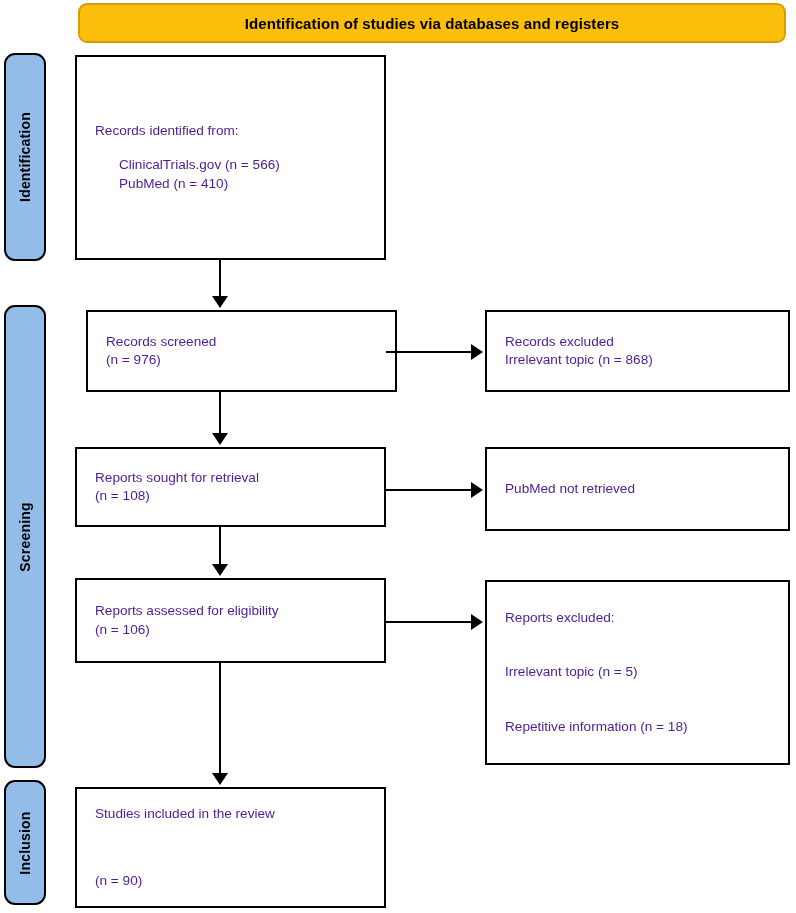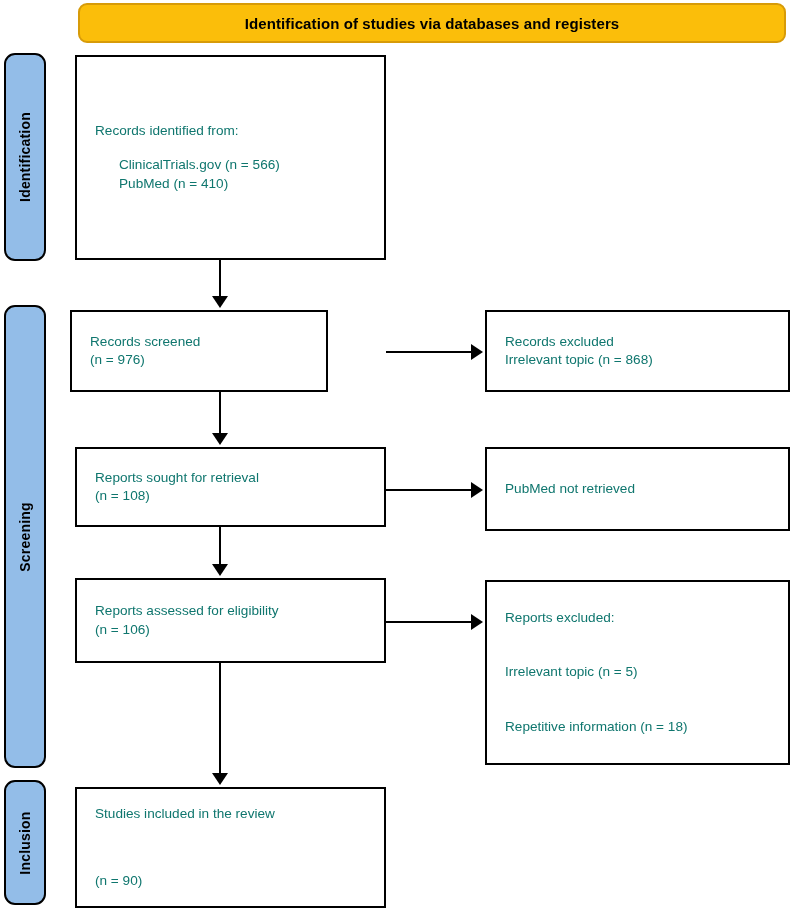--- a/index.html
+++ b/index.html
@@ -72,32 +72,32 @@
     position: absolute;
     background: #ffffff;
     border: 2.2px solid #000000;
     box-sizing: border-box;
     display: flex;
     flex-direction: column;
     justify-content: center;
   }
   .flow-box .line {
     font-size: 13.6px;
-    color: #0f766e;
+    color: #4c1d95;
     line-height: 1.33;
     padding-left: 18px;
     padding-right: 8px;
     white-space: nowrap;
   }
   .flow-box .line.indent { padding-left: 42px; }
   .flow-box .spacer { height: 16px; }
 
   
   #box-identified  { left: 75px; top: 55px;  width: 311px; height: 205px; }
-  #box-screened    { left: 70px; top: 310px; width: 258px; height: 82px;  }
+  #box-screened    { left: 86px; top: 310px; width: 311px; height: 82px;  }
   #box-sought      { left: 75px; top: 447px; width: 311px; height: 80px;  }
   #box-assessed    { left: 75px; top: 578px; width: 311px; height: 85px;  }
   #box-included    { left: 75px; top: 787px; width: 311px; height: 121px; gap: 48px; }
 
   
   #box-excluded-records  { left: 485px; top: 310px; width: 305px; height: 82px;  }
   #box-not-retrieved     { left: 485px; top: 447px; width: 305px; height: 84px;  }
   #box-excluded-reports  { left: 485px; top: 580px; width: 305px; height: 185px; gap: 36px; }
 
   

